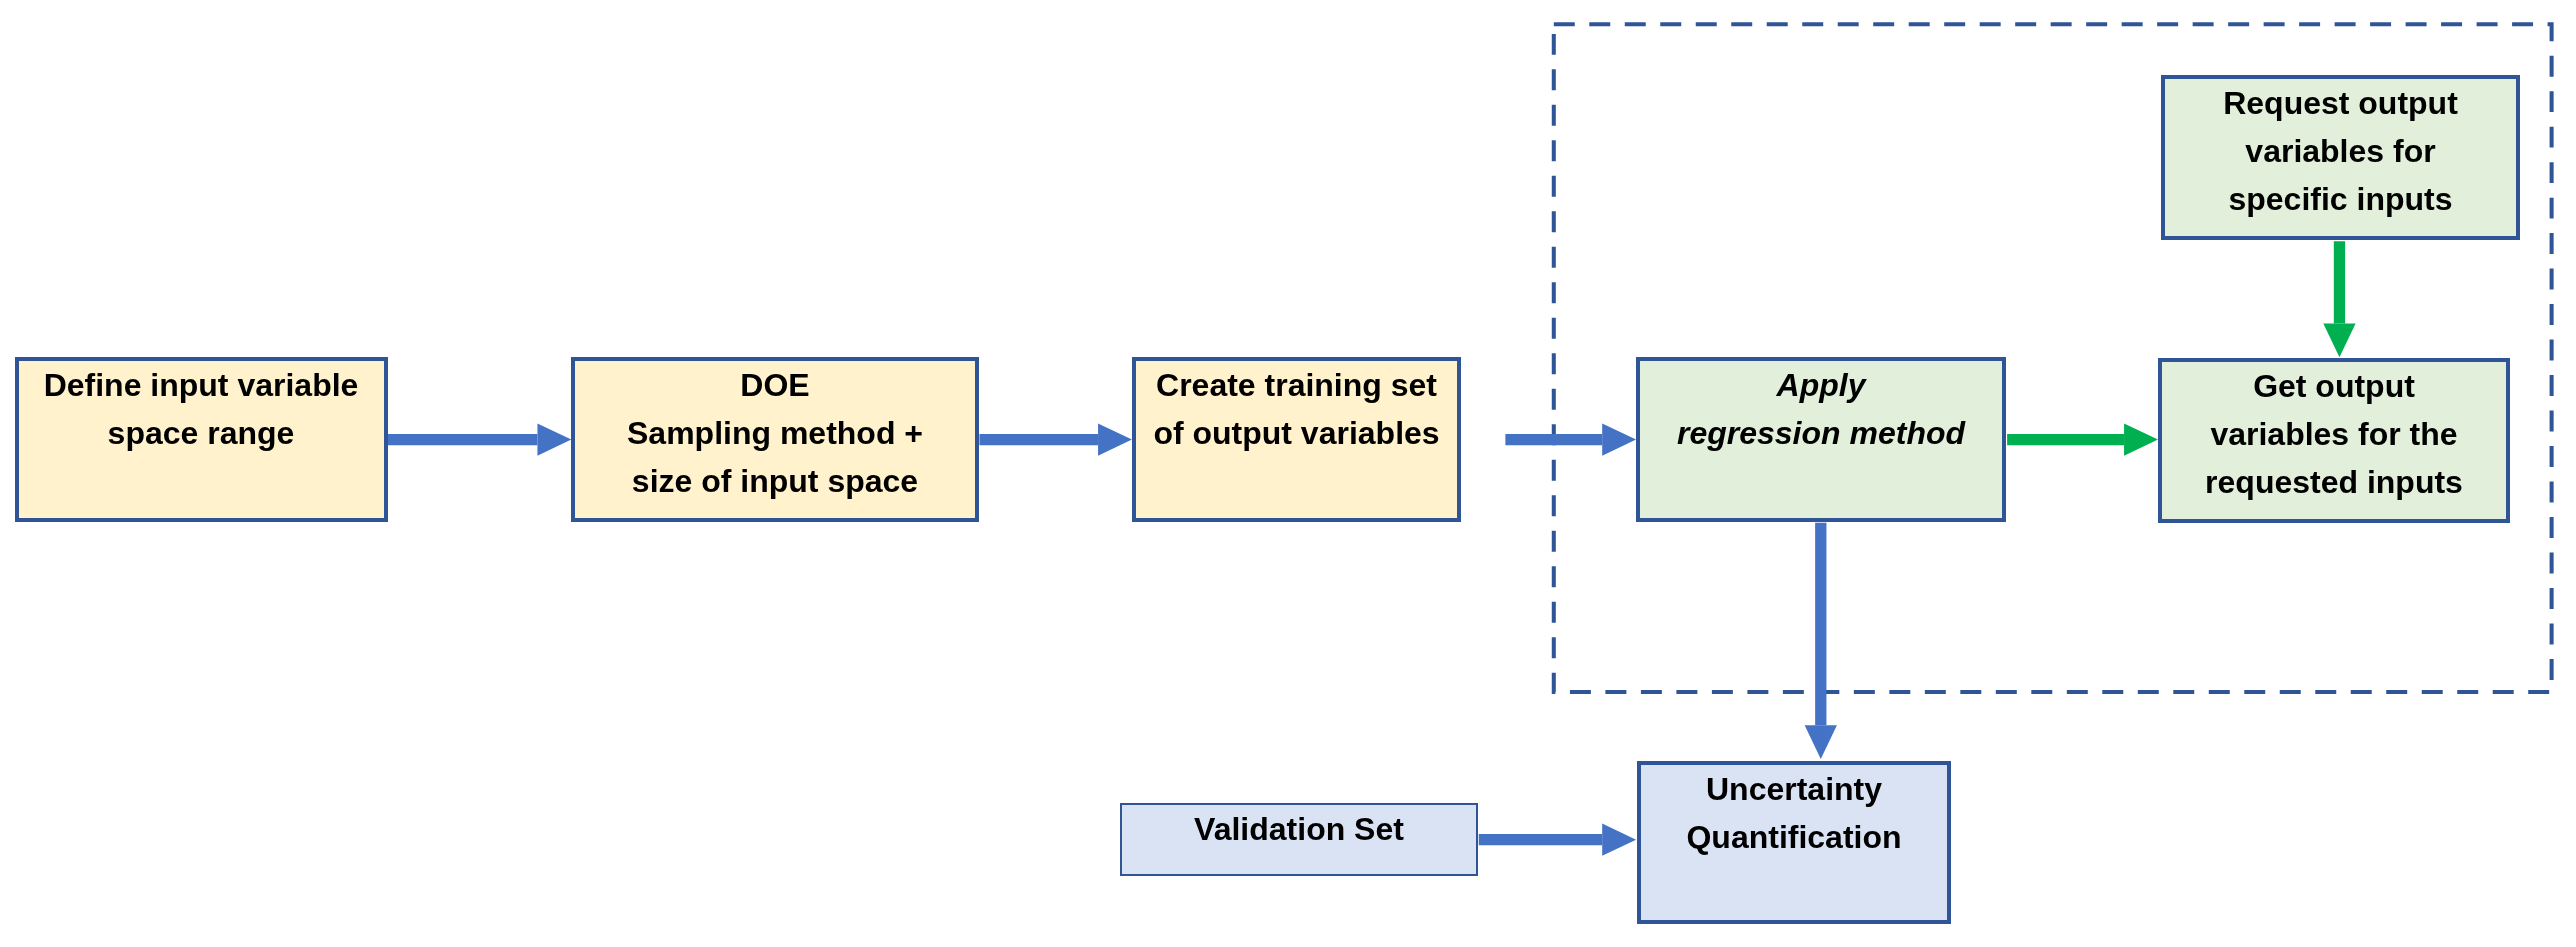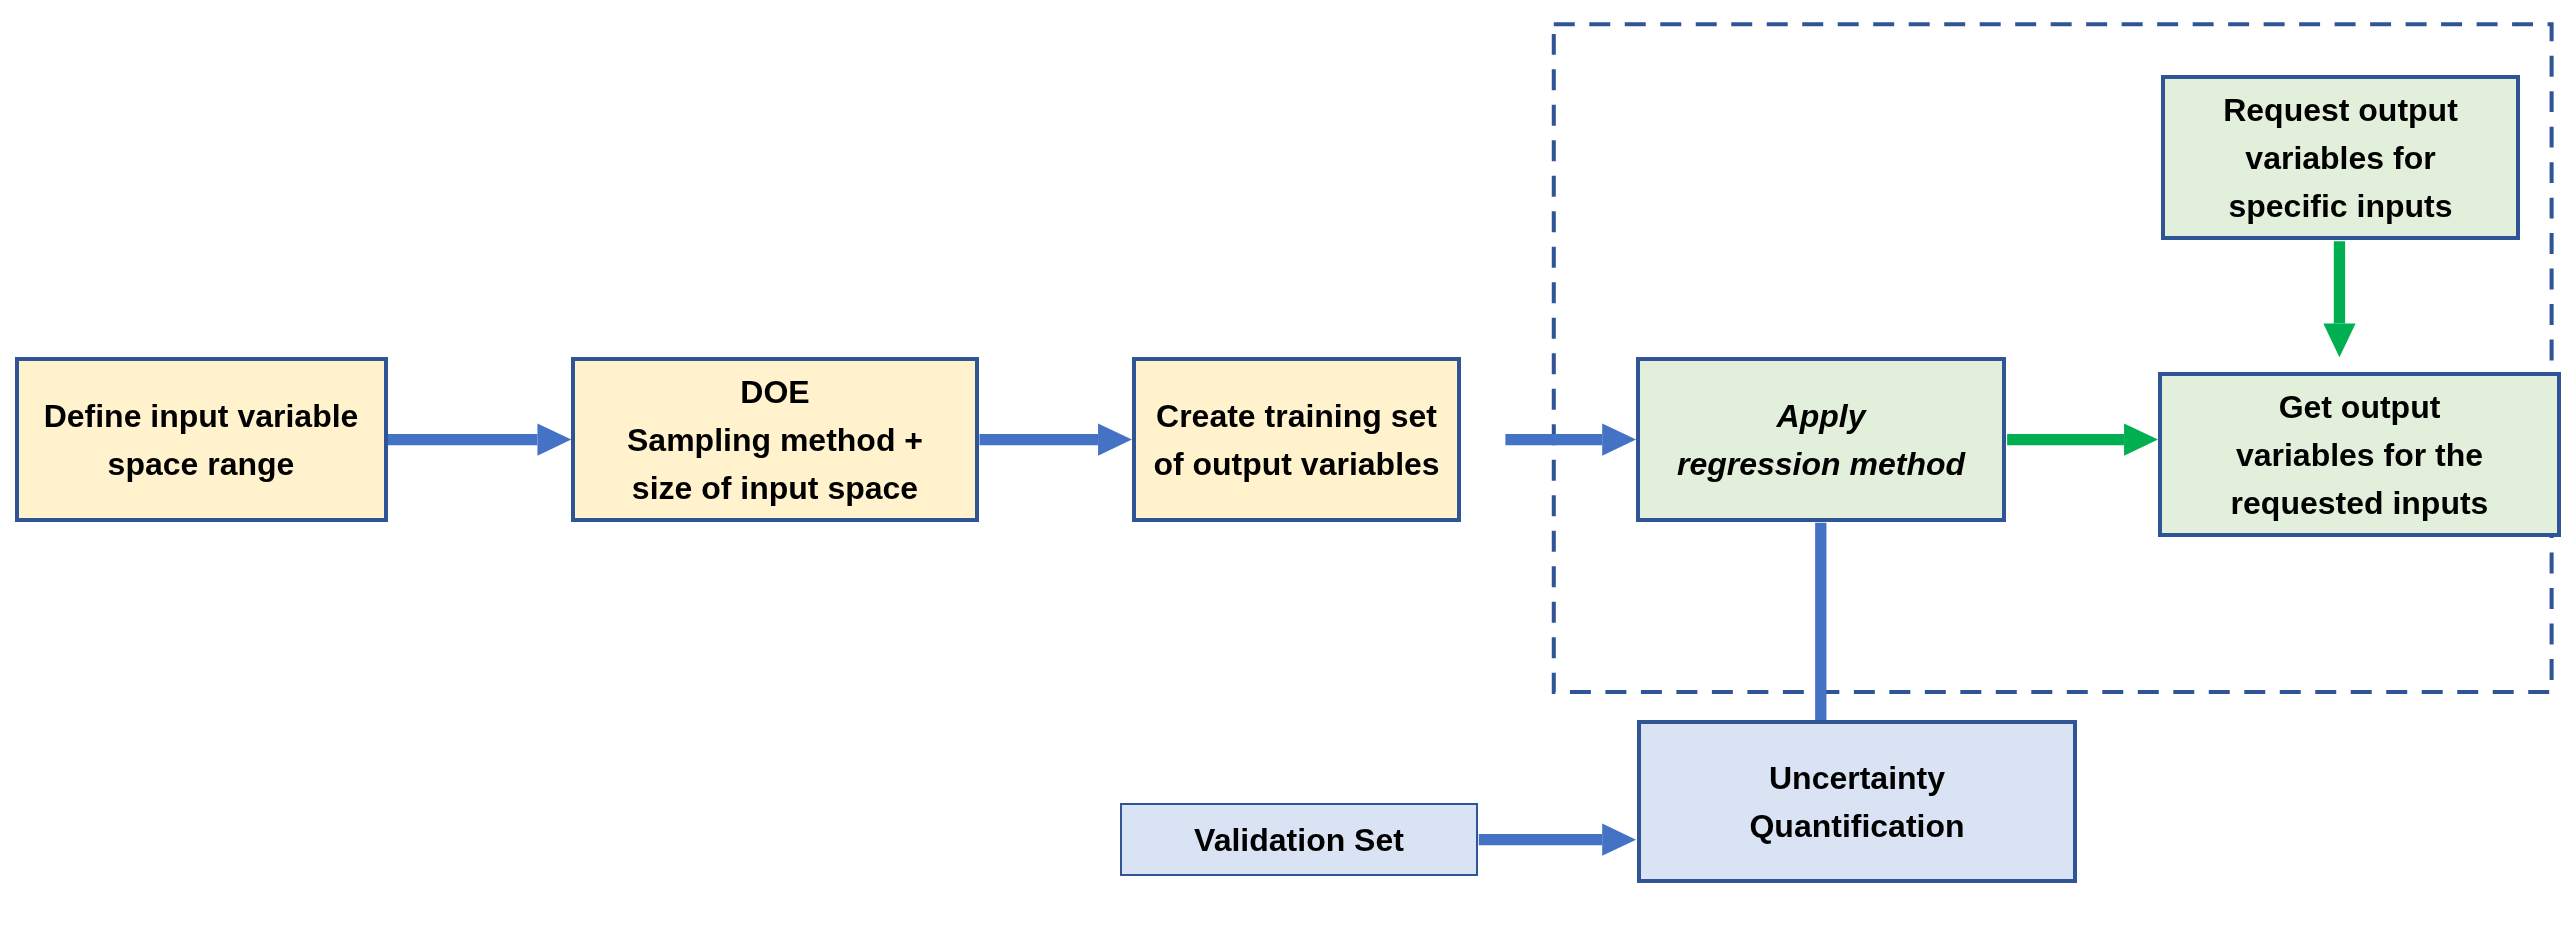--- a/index.html
+++ b/index.html
@@ -20,21 +20,21 @@
     left: 0;
     top: 0;
     width: 2576px;
     height: 947px;
     pointer-events: none;
   }
   .node {
     position: absolute;
     box-sizing: border-box;
     display: flex;
-    align-items: center;
+    align-items: flex-start;
     justify-content: center;
     text-align: center;
     font-weight: bold;
     font-size: 32px;
     line-height: 1.5;
     color: #000000;
     white-space: pre-line;
     border: 4.8px solid var(--box-border);
   }
   .fill-input     { background: var(--fill-input); }
@@ -117,27 +117,27 @@
     <span>Apply
 regression method</span>
   </div>
 
   <div class="node fill-surrogate" style="left:2161px; top:75px; width:359px; height:165px;">
     <span>Request output
 variables for
 specific inputs</span>
   </div>
 
-  <div class="node fill-surrogate" style="left:2158px; top:372px; width:403px; height:165px;">
+  <div class="node fill-surrogate" style="left:2158px; top:358px; width:352px; height:165px;">
     <span>Get output
 variables for the
 requested inputs</span>
   </div>
 
-  <div class="node fill-uq" style="left:1637px; top:720px; width:440px; height:163px;">
+  <div class="node fill-uq" style="left:1637px; top:761px; width:314px; height:163px;">
     <span>Uncertainty
 Quantification</span>
   </div>
 
   <div class="node fill-uq thin-border" style="left:1120px; top:803px; width:358px; height:73px;">
     <span>Validation Set</span>
   </div>
 
 </div>
 

